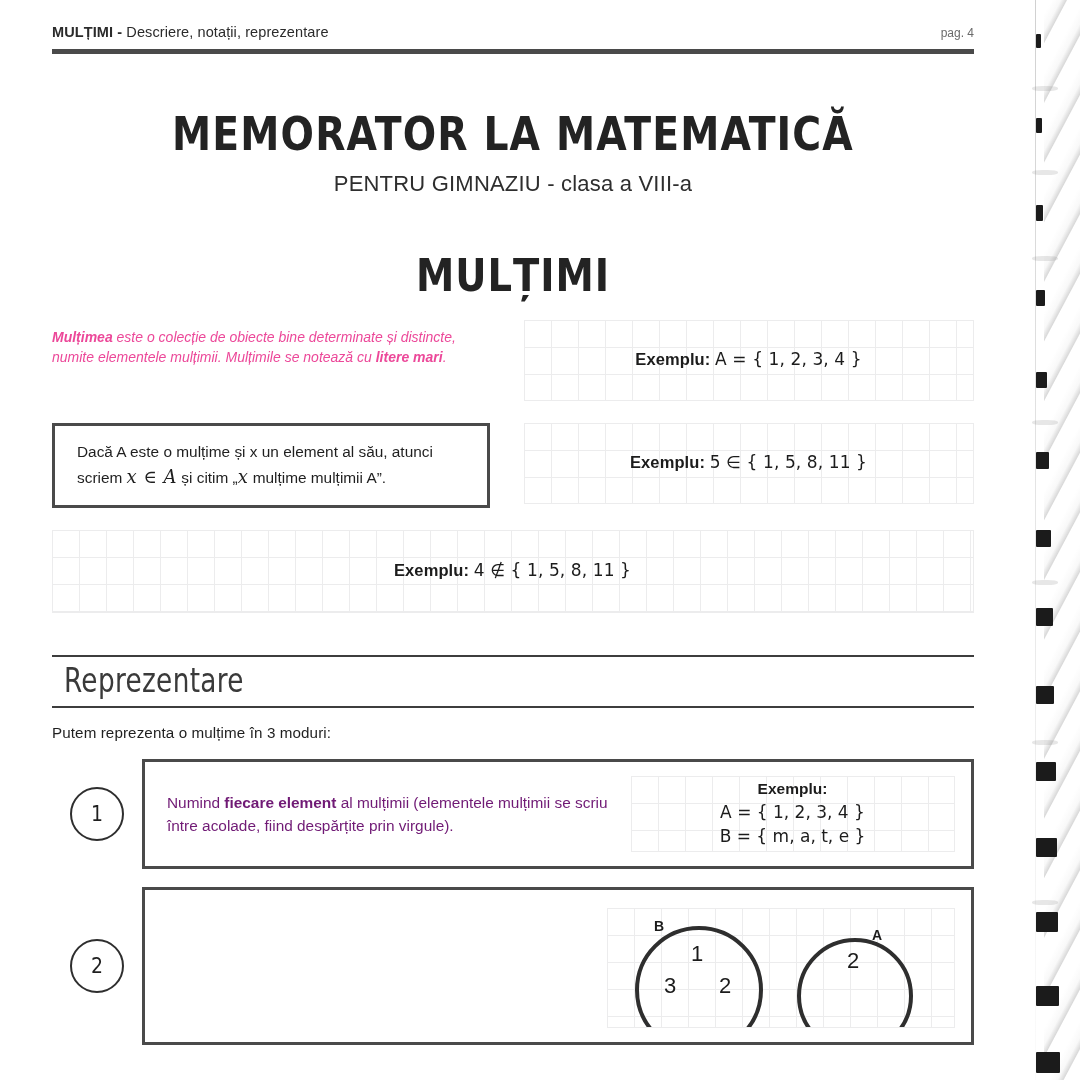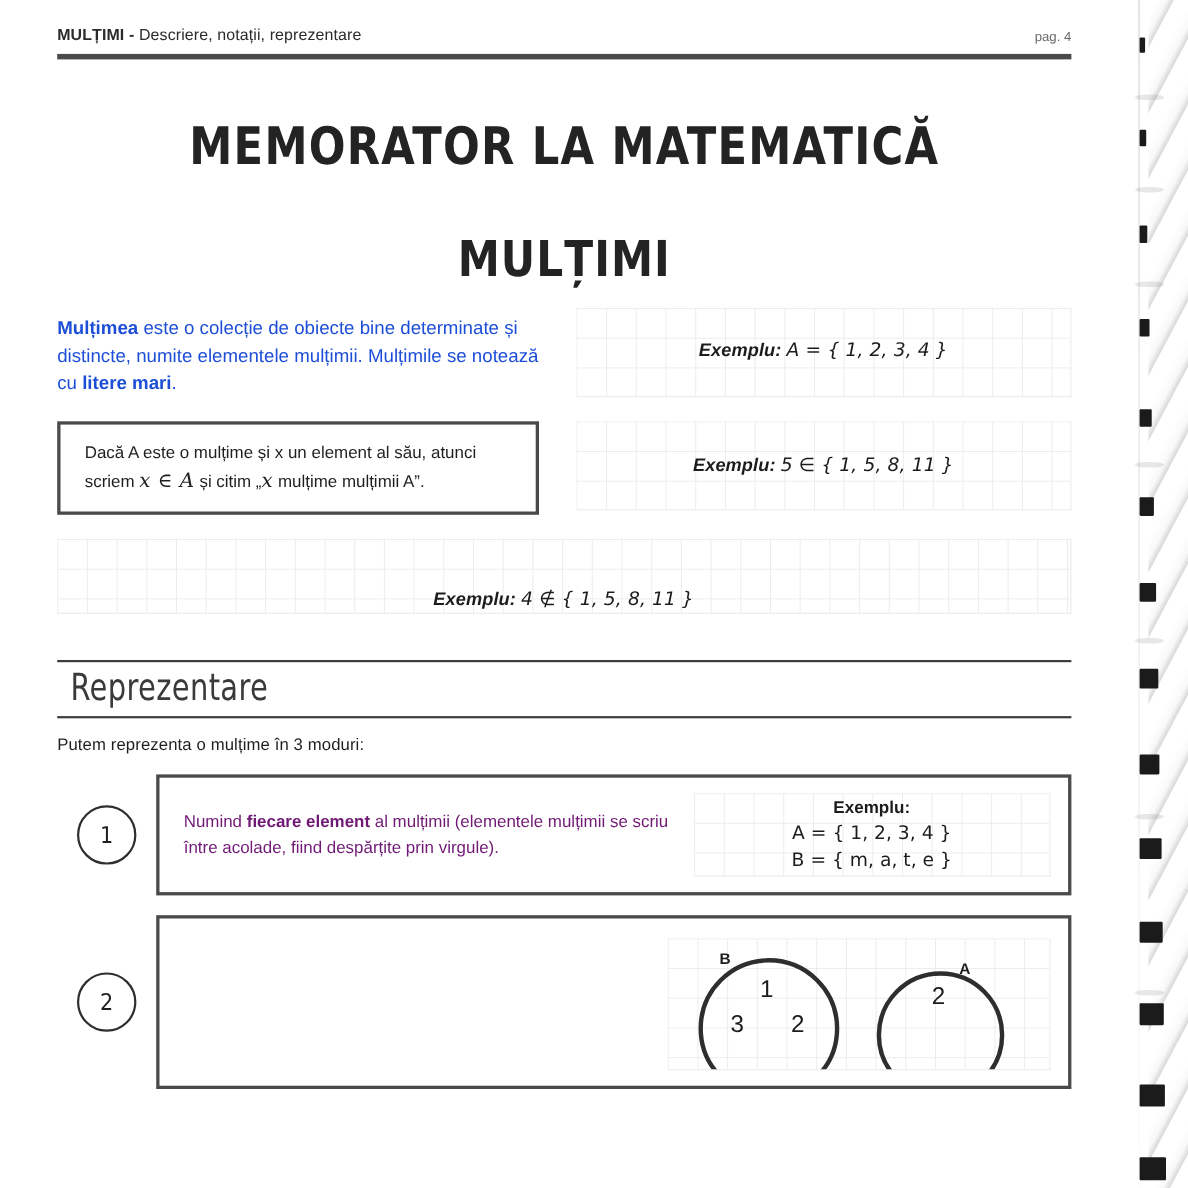--- a/index.html
+++ b/index.html
@@ -116,24 +116,25 @@
 
   
   .defblock {
     display: flex;
     gap: 18px;
     align-items: flex-start;
     padding-top: 2px;
   }
   .def-icon { flex: 0 0 92px; width: 92px; height: 84px; }
   .def-text {
-    font-size: 17px;
+    font-size: 14px;
     line-height: 1.46;
-    color: #1d4ed8;
+    color: #ec4899;
     padding-top: 5px;
+    font-style: italic;
   }
   .def-text b { font-weight: 700; }
 
   
   .stbox {
     border: 3px solid #4a4a4a;
     padding: 14px 18px 14px 22px;
     font-size: 15.4px;
     line-height: 1.52;
     color: #1f1f1f;
@@ -161,21 +162,20 @@
     align-items: center;
     justify-content: center;
     text-align: center;
   }
   .ex-line {
     font-size: 16.5px;
     color: #1c1c1c;
     line-height: 1.38;
     letter-spacing: .1px;
     white-space: nowrap;
-    font-style: italic;
   }
   .ex-line b { font-weight: 700; }
   .setsym {
     font-family: "DejaVu Sans", sans-serif;
     font-size: 17px;
   }
 
   
   .num-row {
     display: flex;
@@ -289,20 +289,21 @@
     <div class="runhead">
       <div class="runhead-left">
         <span class="rh-strong">MULȚIMI -</span>
         <span class="rh-rest">Descriere, notații, reprezentare</span>
       </div>
       <div class="runhead-right">pag. 4</div>
     </div>
     <div class="runrule"></div>
 
     <div class="title-main">MEMORATOR LA MATEMATICĂ</div>
+    <div class="title-sub">PENTRU GIMNAZIU -  clasa a VIII-a</div>
     <div class="title-chapter">MULȚIMI</div>
 
 
     <div class="row" style="margin-top:22px;">
       <div class="col-left">
         <div class="defblock">
 
 
           <div class="def-text">
             <b>Mulțimea</b><span> este o colecție de obiecte bine determinate și distincte, numite elementele mulțimii. Mulțimile se notează cu </span><b>litere mari</b><span>.</span>
@@ -334,21 +335,21 @@
           <div class="ex-line">
             <b>Exemplu:</b>
             <span class="setsym">5 ∈ { 1, 5, 8, 11 }</span>
           </div>
         </div>
       </div>
     </div>
 
     <div class="row" style="margin-top:22px;">
       <div class="col-right">
-        <div class="grid-box" style="height:68px;align-items:flex-end;">
+        <div class="grid-box" style="height:83px;">
           <div class="ex-line">
             <b>Exemplu:</b>
             <span class="setsym">4 ∉ { 1, 5, 8, 11 }</span>
           </div>
         </div>
       </div>
     </div>
 
     <div class="section" style="margin-top:42px;">
       <div class="section-rule-top"></div>

